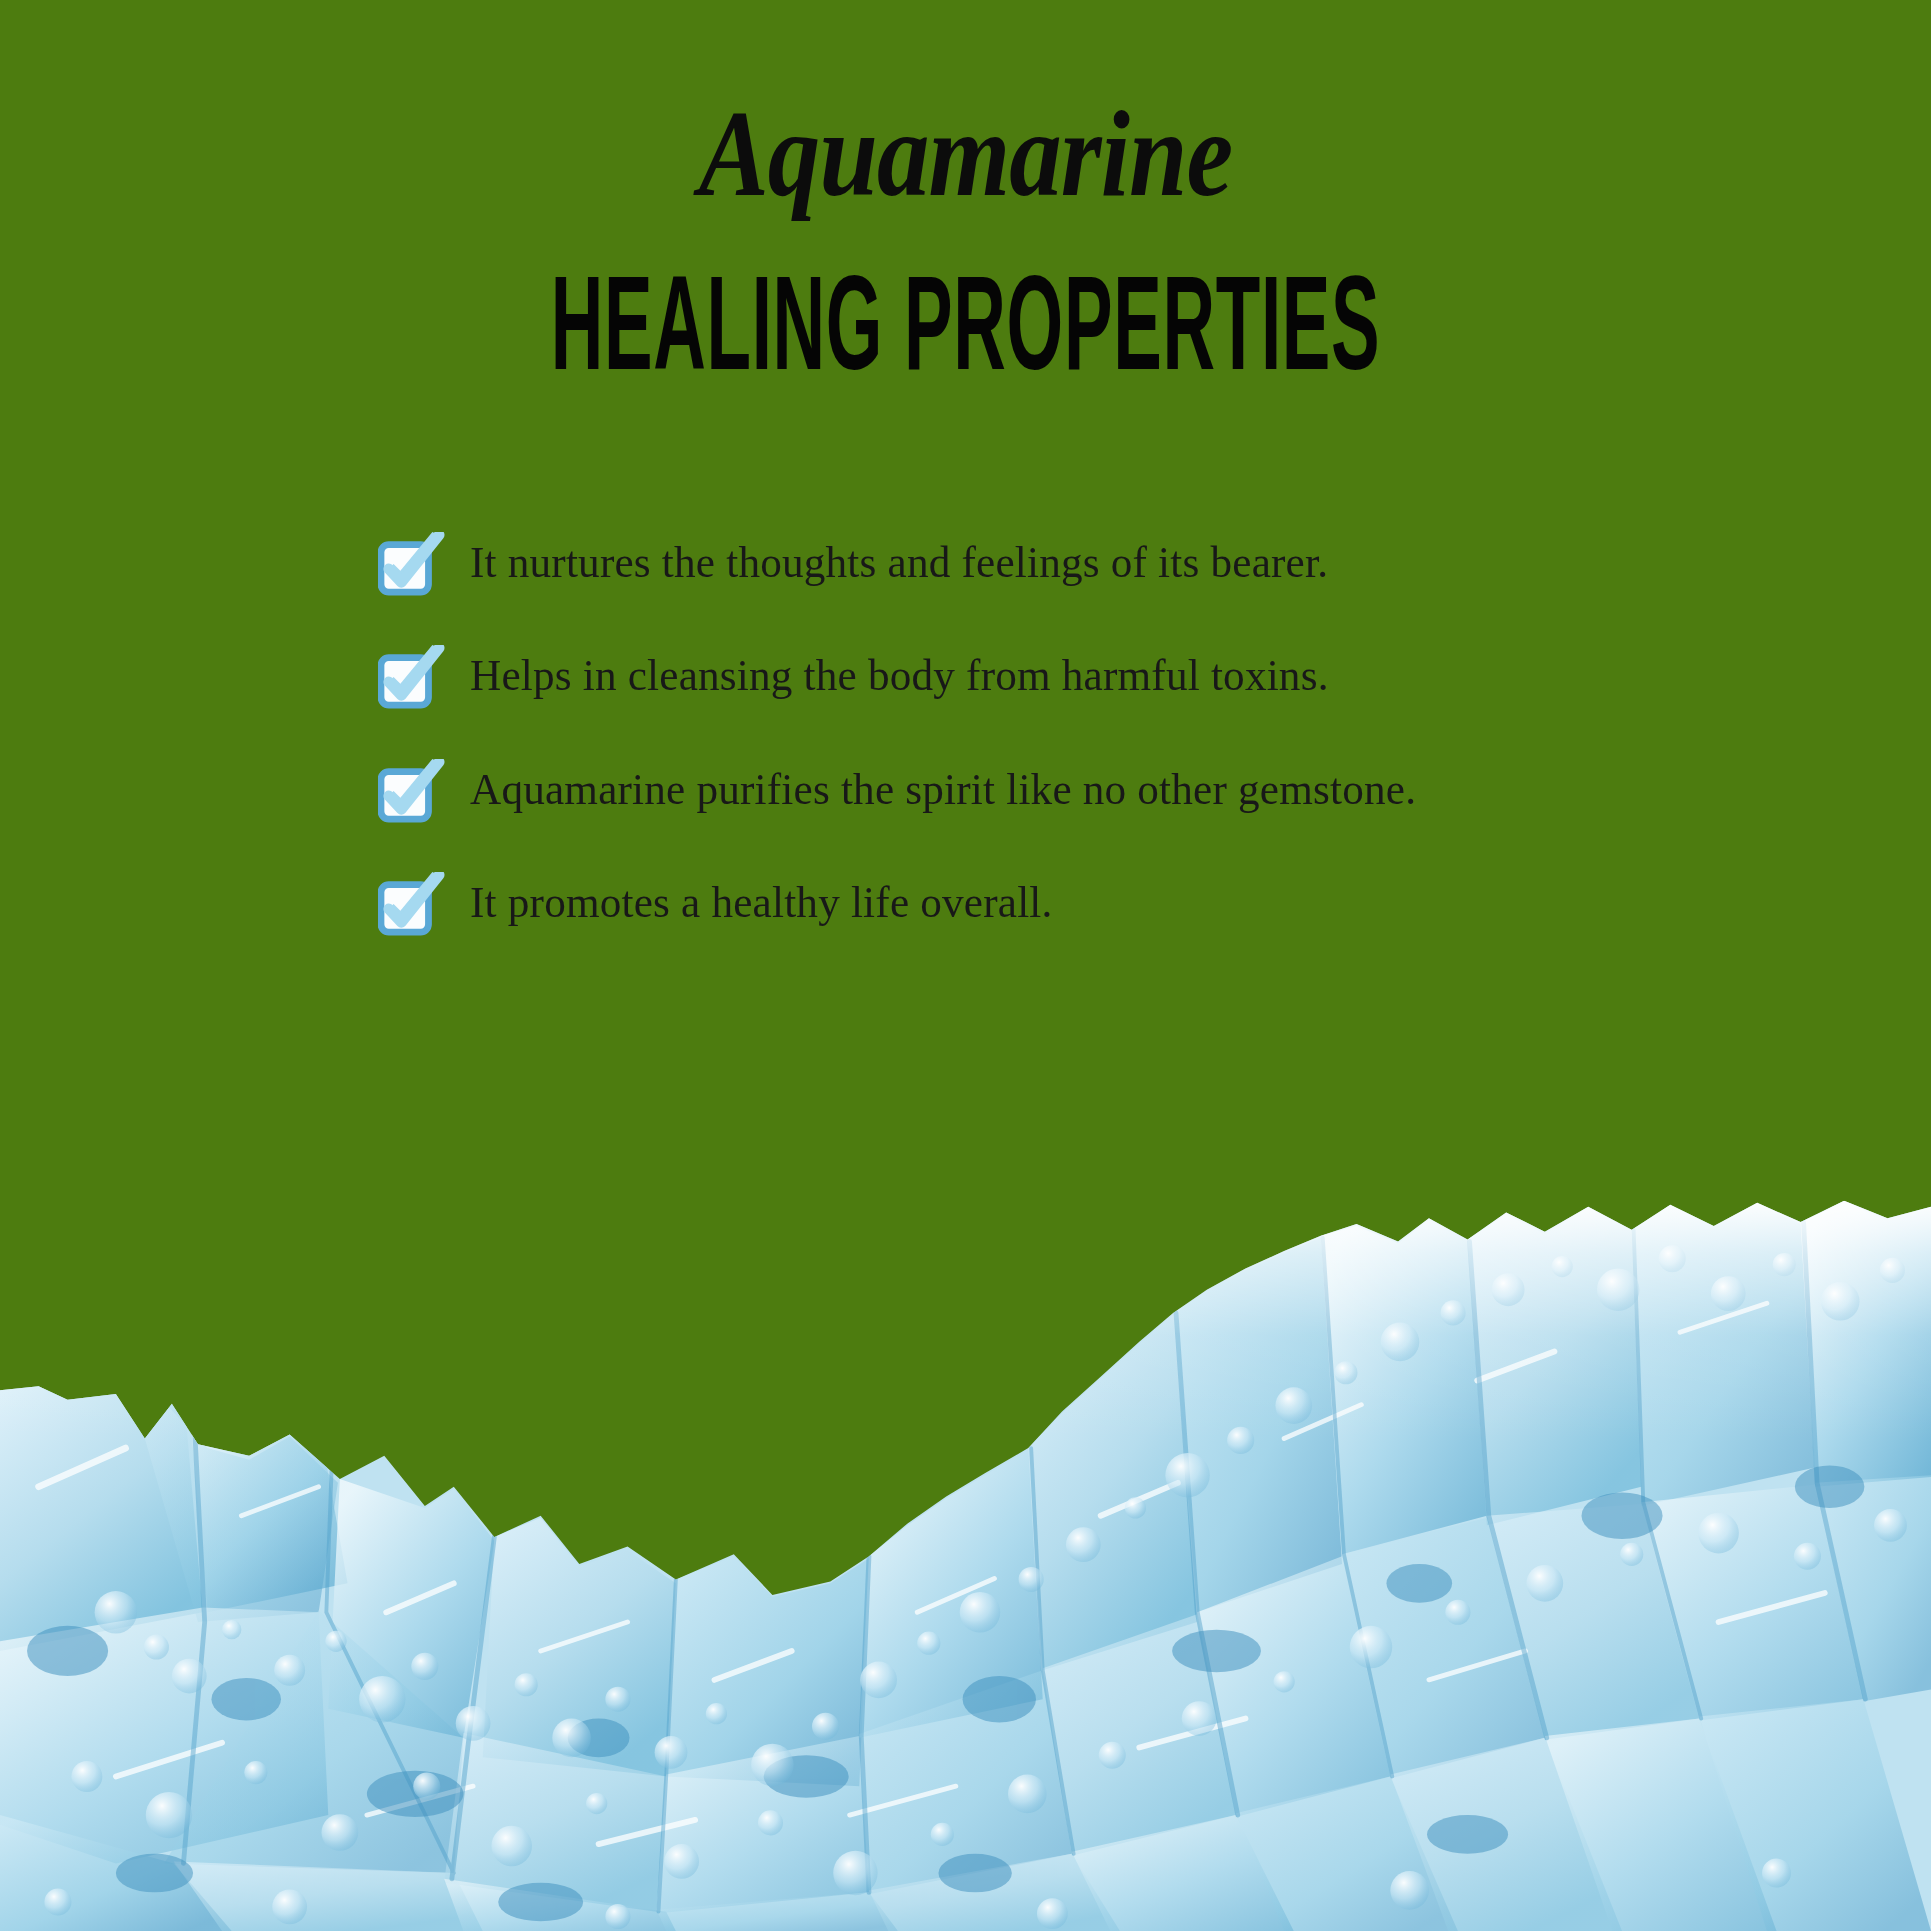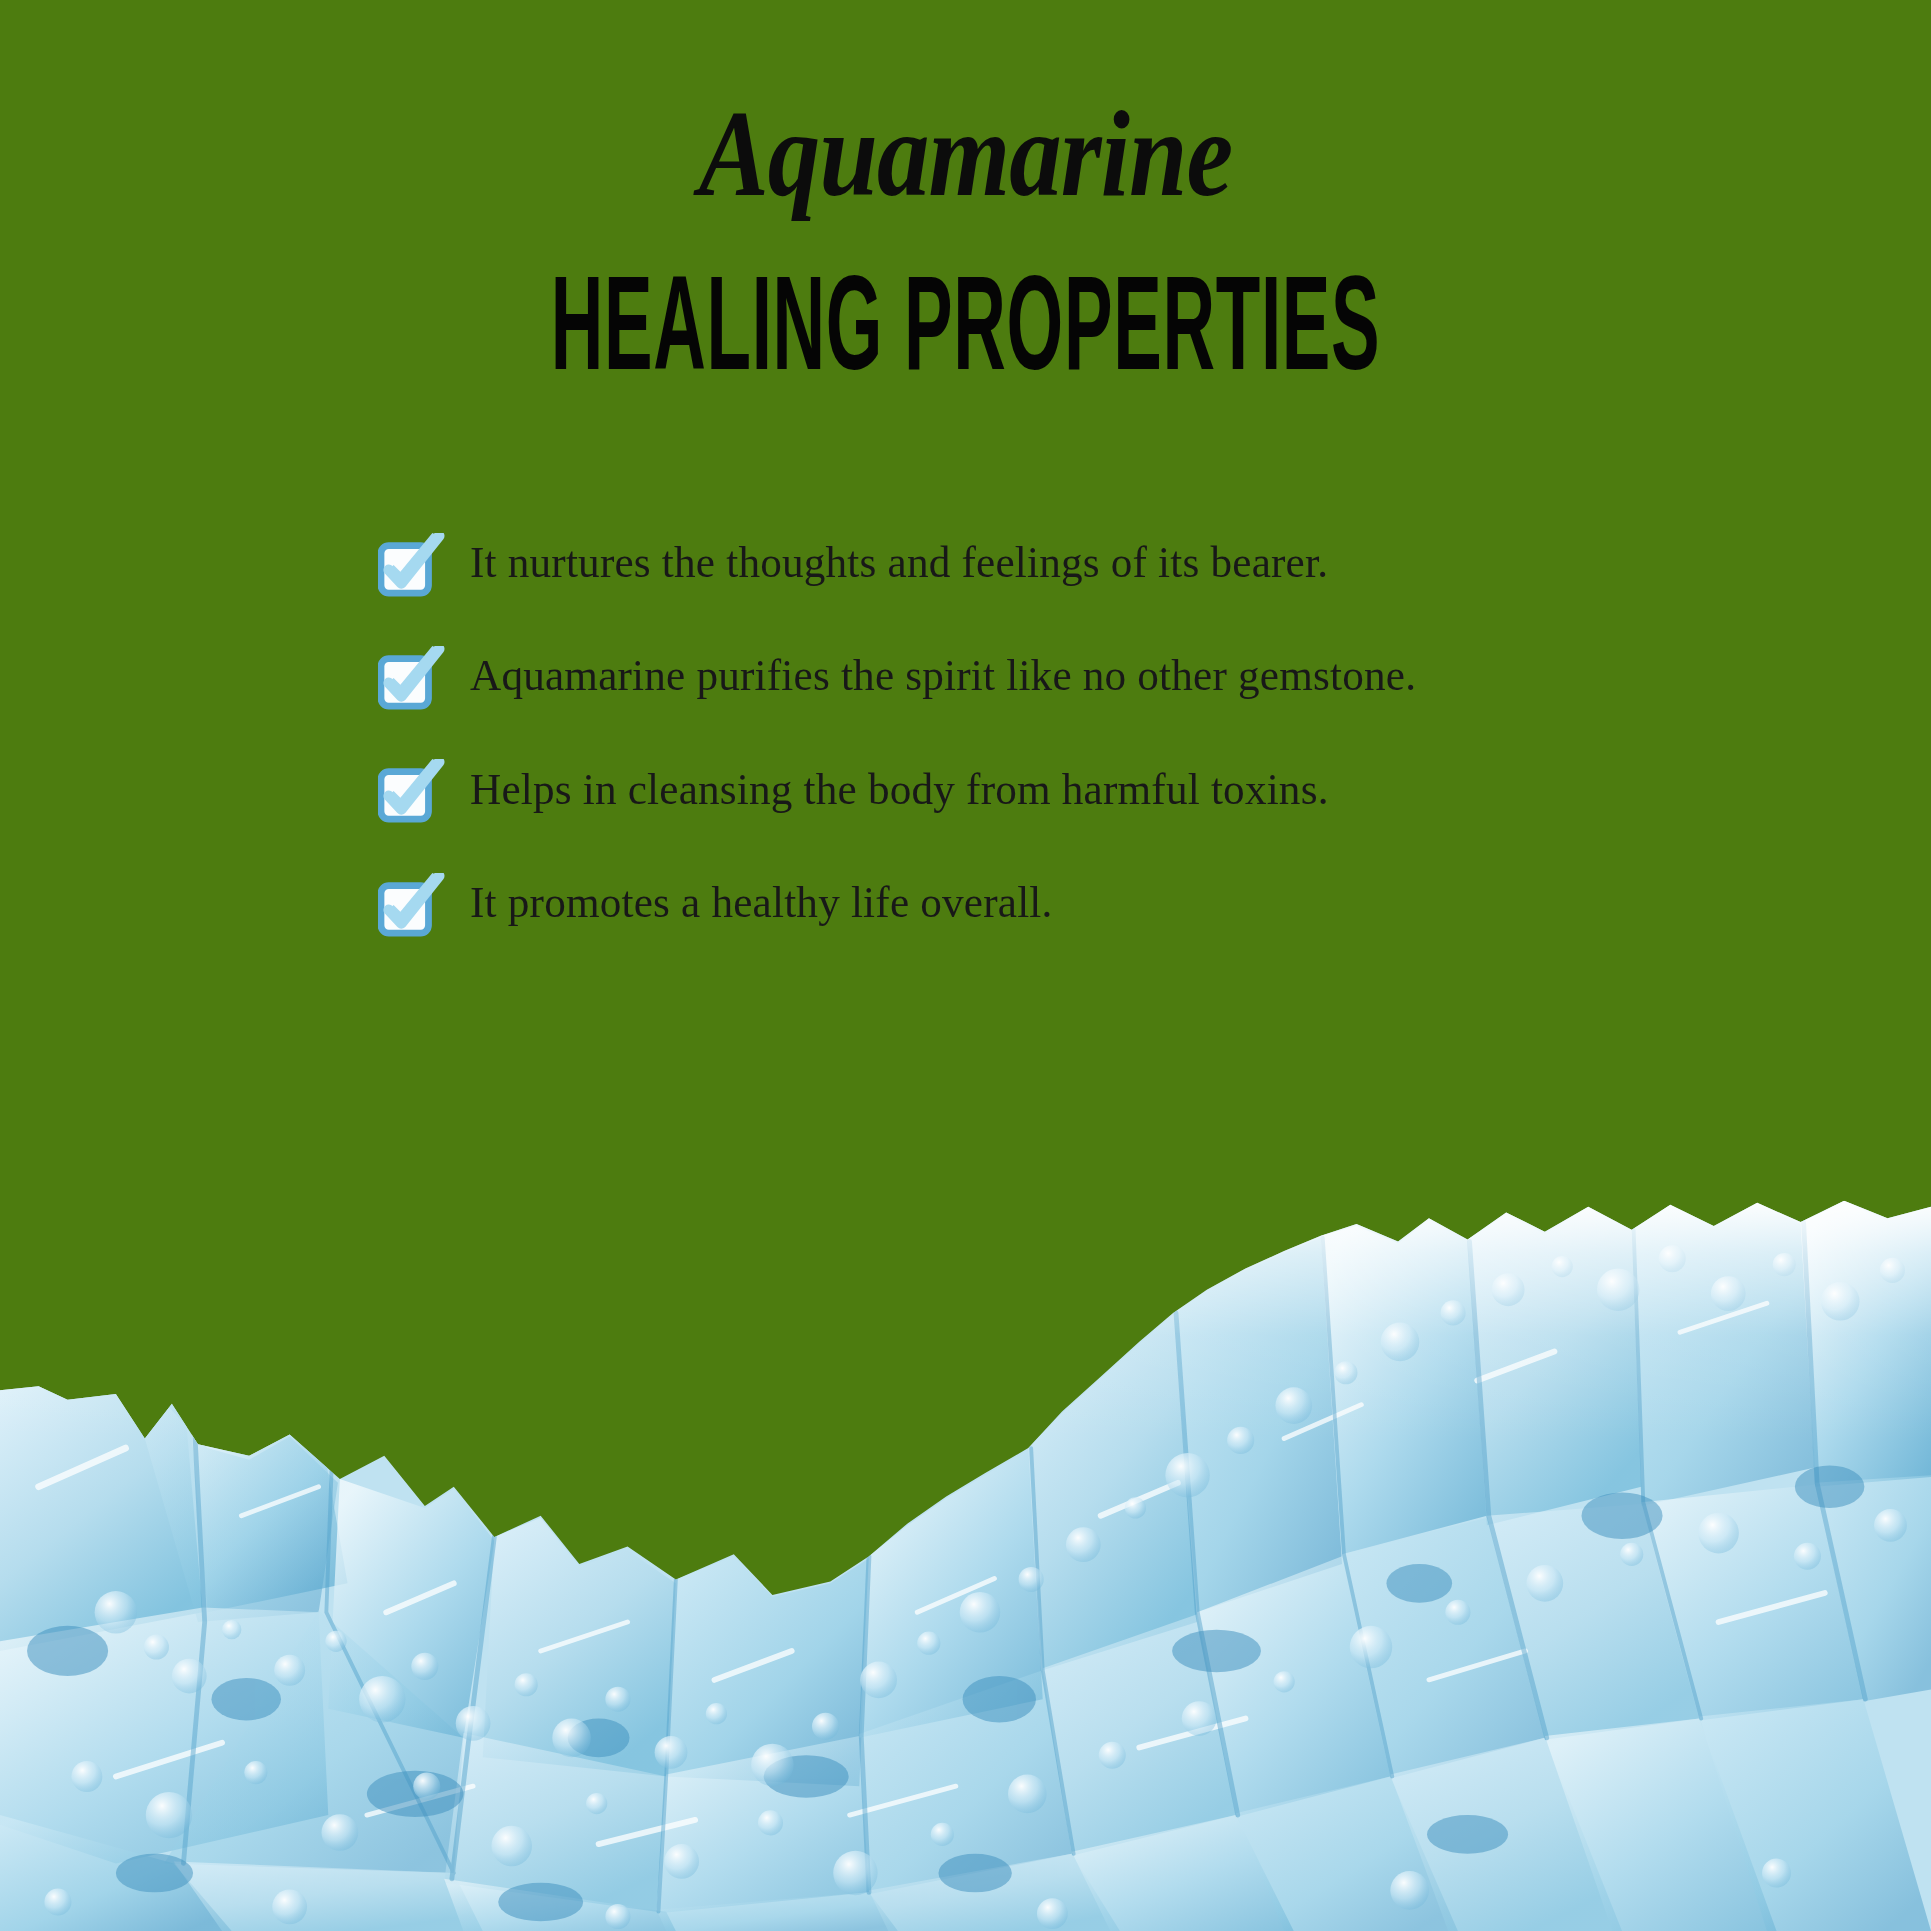--- a/index.html
+++ b/index.html
@@ -55,21 +55,21 @@
   
   .checklist {
     position: absolute;
     left: 378px;
     top: 533px;
     width: 1429px;
   }
   .check-row {
     position: relative;
     display: flex;
-    align-items: flex-end;
+    align-items: center;
     margin-bottom: 54px;
   }
   .check-row:last-child { margin-bottom: 0; }
 
   .cbox {
     position: relative;
     flex: 0 0 auto;
     width: 50px;
     height: 50px;
     margin-top: 7.7px;
@@ -125,32 +125,32 @@
 
 
     <div class="check-row">
       <span class="cbox">
         <svg viewBox="0 0 70 66" xmlns="http://www.w3.org/2000/svg">
           <rect x="3" y="13" width="49" height="49" rx="8" ry="8" fill="#fbfdfe" stroke="#5aa8d6" stroke-width="7"></rect>
           <path d="M11 38 L24 52 L63 3 L56 0 L23 40 L16 33 Z" fill="#a5d9f0"></path>
           <path d="M11 38 L24 52 L63 3" fill="none" stroke="#a5d9f0" stroke-width="11" stroke-linecap="round" stroke-linejoin="round"></path>
         </svg>
       </span>
-      <span class="check-text">Aquamarine purifies the spirit like no other gemstone.</span>
+      <span class="check-text">Helps in cleansing the body from harmful toxins.</span>
     </div>
 
     <div class="check-row">
       <span class="cbox">
         <svg viewBox="0 0 70 66" xmlns="http://www.w3.org/2000/svg">
           <rect x="3" y="13" width="49" height="49" rx="8" ry="8" fill="#fbfdfe" stroke="#5aa8d6" stroke-width="7"></rect>
           <path d="M11 38 L24 52 L63 3 L56 0 L23 40 L16 33 Z" fill="#a5d9f0"></path>
           <path d="M11 38 L24 52 L63 3" fill="none" stroke="#a5d9f0" stroke-width="11" stroke-linecap="round" stroke-linejoin="round"></path>
         </svg>
       </span>
-      <span class="check-text">Helps in cleansing the body from harmful toxins.</span>
+      <span class="check-text">Aquamarine purifies the spirit like no other gemstone.</span>
     </div>
 
     <div class="check-row">
       <span class="cbox">
         <svg viewBox="0 0 70 66" xmlns="http://www.w3.org/2000/svg">
           <rect x="3" y="13" width="49" height="49" rx="8" ry="8" fill="#fbfdfe" stroke="#5aa8d6" stroke-width="7"></rect>
           <path d="M11 38 L24 52 L63 3 L56 0 L23 40 L16 33 Z" fill="#a5d9f0"></path>
           <path d="M11 38 L24 52 L63 3" fill="none" stroke="#a5d9f0" stroke-width="11" stroke-linecap="round" stroke-linejoin="round"></path>
         </svg>
       </span>

